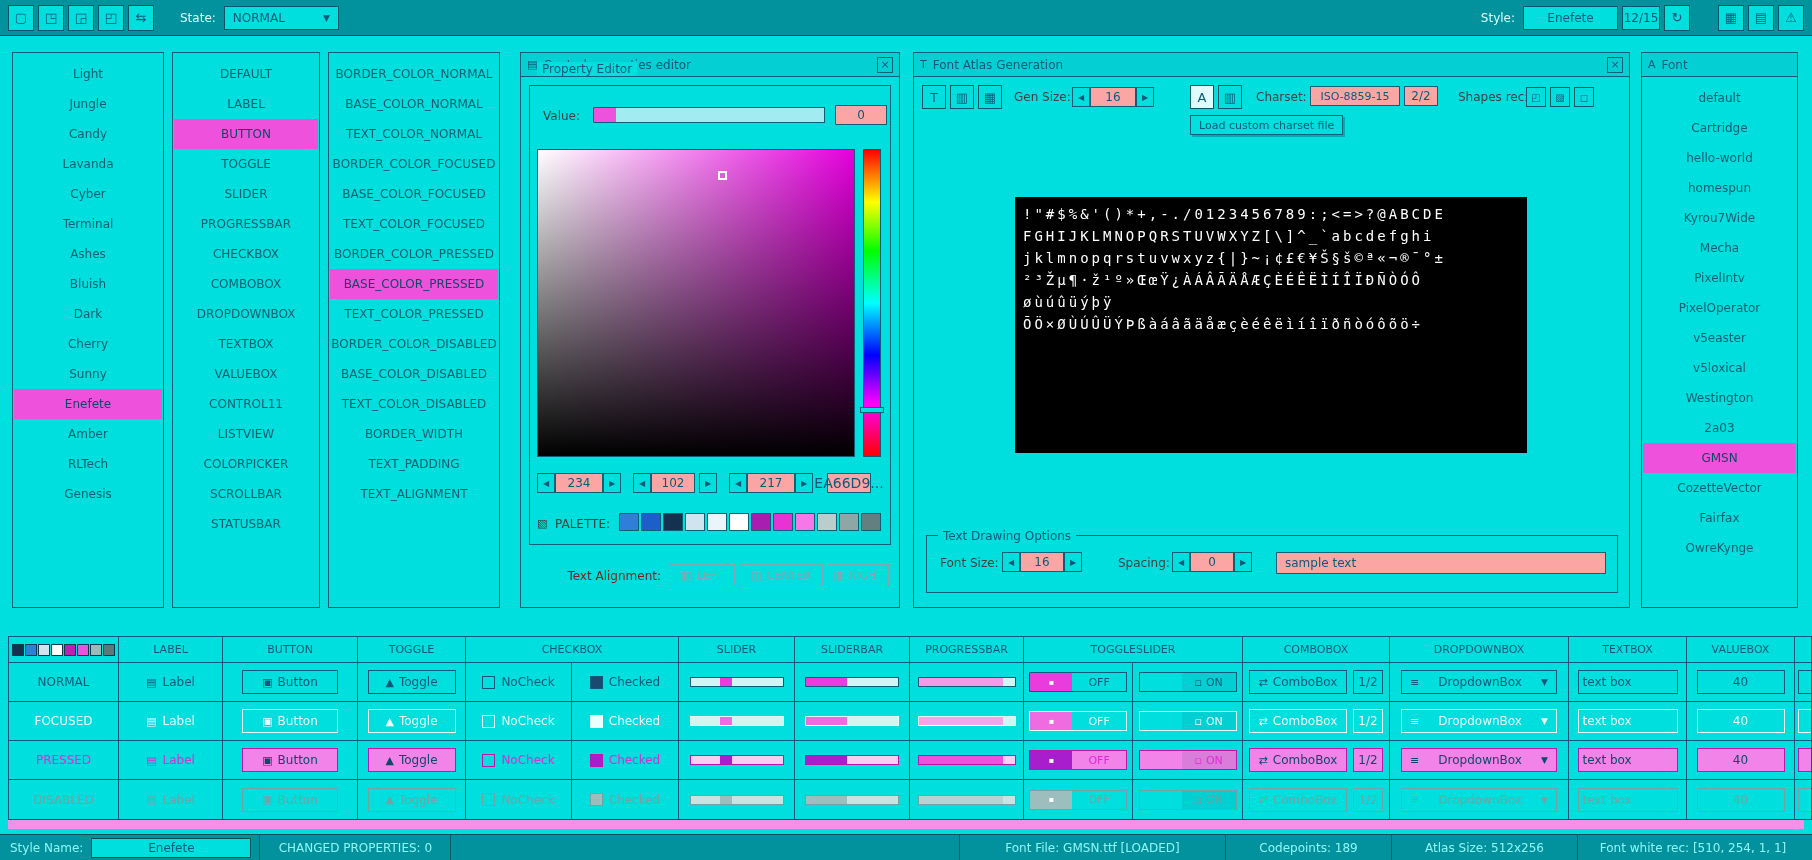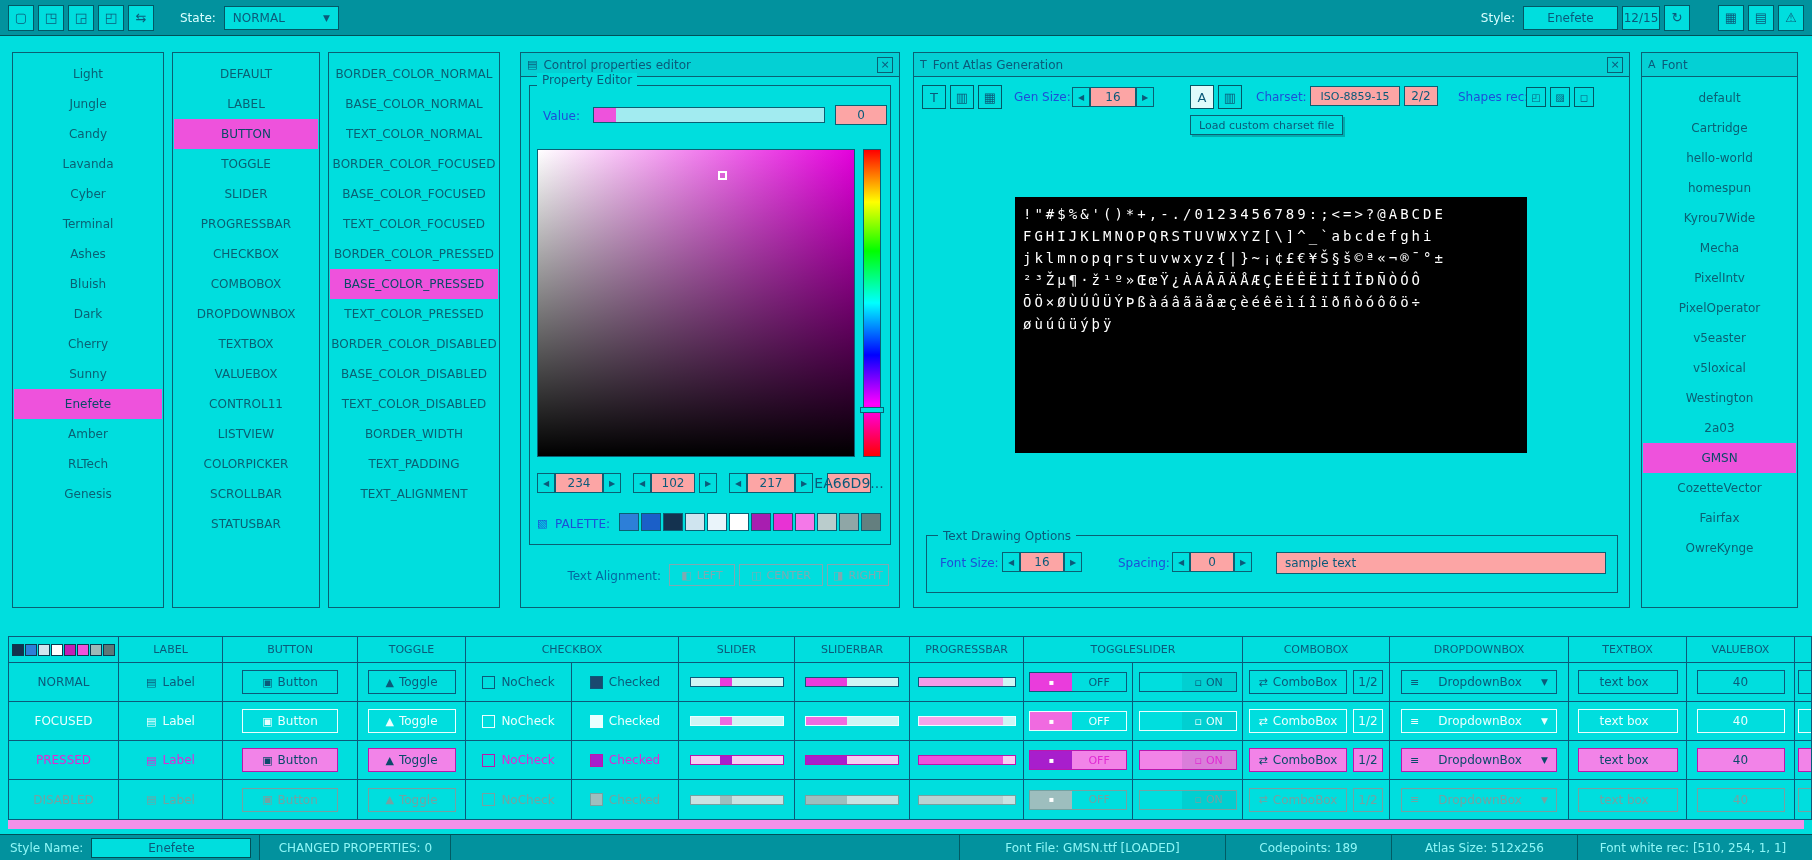--- a/index.html
+++ b/index.html
@@ -17,41 +17,41 @@
 .panel{position:absolute;background:#00DEDE;border:1px solid #0A6074}
 .titlebar{height:24px;border-bottom:1px solid #0A6074;background:#04D0D4;display:flex;align-items:center;gap:6px;padding:0 6px;font-size:12px;color:#0B5A7A}
 .close-btn{margin-left:auto;width:16px;height:16px;border:1px solid #0A6074;display:flex;align-items:center;justify-content:center;font-size:11px;color:#0B5A7A}
 .list{padding-top:6px}
 .list-item{height:30px;line-height:30px;text-align:center;font-size:12px;color:#0A6074;cursor:pointer;white-space:nowrap;overflow:hidden}
 .list-item.selected{background:#EE52DC;color:#0A4A66;margin:0 1px}
 .groupbox{position:absolute;border:1px solid #0A6074}
 .group-label{position:absolute;background:#00DEDE;padding:0 5px;font-size:12px;color:#0B5A7A;white-space:nowrap}
 .sp-arrow{position:absolute;width:18px;height:20px;border:1px solid #0A6074;display:flex;align-items:center;justify-content:center;font-size:8px;color:#0B5A7A;background:#00DEDE}
 .sp-val{position:absolute;height:20px;border:1px solid #0A6074;display:flex;align-items:center;justify-content:center;font-size:12px;color:#0B5A7A;background:#fca5a5}
-.lbl{position:absolute;font-size:12px;color:#1d4ed8;white-space:nowrap}
+.lbl{position:absolute;font-size:12px;color:#404040;white-space:nowrap}
 .swatch{width:20px;height:18px;border:1px solid #0A6074}
 .mini-swatch{width:12px;height:12px;border:1px solid #0B3A50;margin-right:1px}
-.disabled-txt{color:#0369a1}
+.disabled-txt{color:#7f1d1d}
 .dis-btn{position:absolute;height:22px;border:1px solid #7FA9B1;color:#7FA9B1;display:flex;align-items:center;gap:5px;justify-content:center;font-size:11px}
 .tooltip{position:absolute;height:20px;background:#00DEDE;border:1px solid #0A6074;display:flex;align-items:center;padding:0 8px;font-size:11px;color:#0B5A7A;box-shadow:2px 2px 0 rgba(1,80,89,.35);z-index:5;white-space:nowrap}
 .atlas{position:absolute;left:101px;top:144px;width:512px;height:256px;background:#000;padding:6px 8px;font-family:"DejaVu Sans Mono","Liberation Mono",monospace;font-size:14px;letter-spacing:3px;line-height:22px;color:#FFF;white-space:nowrap;overflow:hidden}
 
 .ttable{position:absolute;left:8px;top:636px;width:1804px;border:1px solid #0B5A7A;background:#00DEDE}
 .thead{display:flex;height:26px;border-bottom:1px solid #0B5A7A}
 .th{display:flex;align-items:center;justify-content:center;font-size:11px;color:#0B5A7A;border-right:1px solid #0B5A7A;white-space:nowrap;overflow:hidden}
 .trow{display:flex;height:39px;border-bottom:1px solid #0B5A7A}
 .trow:last-child{border-bottom:none}
 .td{display:flex;align-items:center;justify-content:center;gap:6px;border-right:1px solid #0B5A7A;font-size:12px;color:var(--tx);overflow:hidden;white-space:nowrap}
 .c-state{width:110px}.c-label{width:104px}.c-button{width:135px}.c-toggle{width:108px}.c-check1{width:106px}.c-check2{width:107px}.c-checkhead{width:213px}.c-slider{width:116px}.c-sliderbar{width:115px}.c-progress{width:114px}.c-ts1{width:109px}.c-ts2{width:110px}.c-tshead{width:219px}.c-combo{width:147px}.c-drop{width:179px}.c-text{width:118px}.c-value{width:108px}
 .c-part{flex:1;border-right:none}
 .swrow{display:flex;align-items:center;justify-content:center}
 .cbtn{height:24px;border:1px solid var(--bd);background:var(--bg);color:var(--btx);display:inline-flex;align-items:center;justify-content:center;gap:5px;font-size:12px;cursor:pointer}
 .icon{font-size:11px}
 .w96{width:96px}.w88{width:88px}.w30{width:30px}.w156{width:156px}.w100{width:100px}
-.tleft{justify-content:flex-start;padding-left:21px}
+.tleft{justify-content:flex-start;padding-left:4px}
 .dd{justify-content:space-between;padding:0 8px}
 .cbx{width:13px;height:13px;border:1px solid var(--bd);display:inline-block;flex:none}
 .cbx.filled{background:var(--check)}
 .track{position:relative;width:94px;height:10px;border:1px solid var(--bd);background:var(--track)}
 .knob{position:absolute;left:32%;top:0;bottom:0;width:12px;background:var(--fill)}
 .fillbar{position:absolute;left:0;top:0;bottom:0;width:45%;background:var(--fill)}
 .pfillbar{position:absolute;left:0;top:0;bottom:0;width:88%;background:var(--pfill)}
 .ts{width:98px;height:20px;border:1px solid var(--bd);background:var(--bg);display:flex;cursor:pointer}
 .ts-knob{width:44%;background:var(--fill);color:#FFF;display:flex;align-items:center;justify-content:center;font-size:8px}
 .ts-lbl{flex:1;display:flex;align-items:center;justify-content:center;font-size:11px;color:var(--tx);gap:4px}
@@ -172,21 +172,21 @@
 
   <div class="panel" style="left:520px;top:52px;width:380px;height:556px">
     <div class="titlebar">
       <span class="icon">▤</span>
       <span>Control properties editor</span>
       <div class="close-btn">
           <span>×</span>
         </div>
     </div>
     <div class="groupbox" style="left:8px;top:32px;width:362px;height:460px"></div>
-    <div class="group-label" style="left:16px;top:20px">Property Editor</div>
+    <div class="group-label" style="left:16px;top:9px">Property Editor</div>
     <span class="lbl" style="left:22px;top:56px">Value:</span>
     <div class="abs" style="left:72px;top:54px;width:232px;height:16px;border:1px solid #0A6074;background:#A2EBF0">
       <div style="position:absolute;left:0;top:0;bottom:0;width:22px;background:#EE52DC"></div>
     </div>
     <div class="sp-val" style="left:314px;top:52px;width:52px">0</div>
     <div class="abs" style="left:16px;top:96px;width:318px;height:308px;border:1px solid #0A6074;background:linear-gradient(to bottom,rgba(0,0,0,0),#000),linear-gradient(to right,#fff,#E400DC)">
       <div style="position:absolute;left:57%;top:7%;width:9px;height:9px;border:2px solid #fff"></div>
     </div>
     <div class="abs" style="left:342px;top:96px;width:18px;height:308px;border:1px solid #0A6074;background:linear-gradient(180deg,#FF0000 0%,#FFFF00 17%,#00FF00 33%,#00FFFF 50%,#0000FF 67%,#FF00FF 83%,#FF0000 100%)">
       <div style="position:absolute;left:-4px;right:-4px;top:84%;height:6px;background:#00DEDE;border:1px solid #0A6074"></div>
@@ -287,22 +287,22 @@
       </button>
     <button class="tbtn abs" style="left:660px;top:34px;width:20px;height:20px;font-size:10px">
         <span>◻</span>
       </button>
     <div class="tooltip" style="left:276px;top:62px">Load custom charset file</div>
     <div class="atlas">
       <div>!"#$%&amp;'()*+,-./0123456789:;&lt;=&gt;?@ABCDE</div>
       <div>FGHIJKLMNOPQRSTUVWXYZ[\]^_`abcdefghi</div>
       <div>jklmnopqrstuvwxyz{|}~¡¢£€¥Š§š©ª«¬®¯°±</div>
       <div>²³Žµ¶·ž¹º»ŒœŸ¿ÀÁÂÃÄÅÆÇÈÉÊËÌÍÎÏÐÑÒÓÔ</div>
+      <div>øùúûüýþÿ</div>
       <div>ÕÖ×ØÙÚÛÜÝÞßàáâãäåæçèéêëìíîïðñòóôõö÷</div>
-      <div>øùúûüýþÿ</div>
     </div>
     <div class="groupbox" style="left:12px;top:482px;width:692px;height:58px"></div>
     <div class="group-label" style="left:24px;top:476px">Text Drawing Options</div>
     <span class="lbl" style="left:26px;top:503px">Font Size:</span>
     <button class="sp-arrow" style="left:88px;top:499px">
         <span>◀</span>
       </button>
     <div class="sp-val" style="left:106px;top:499px;width:44px">16</div>
     <button class="sp-arrow" style="left:150px;top:499px">
         <span>▶</span>

